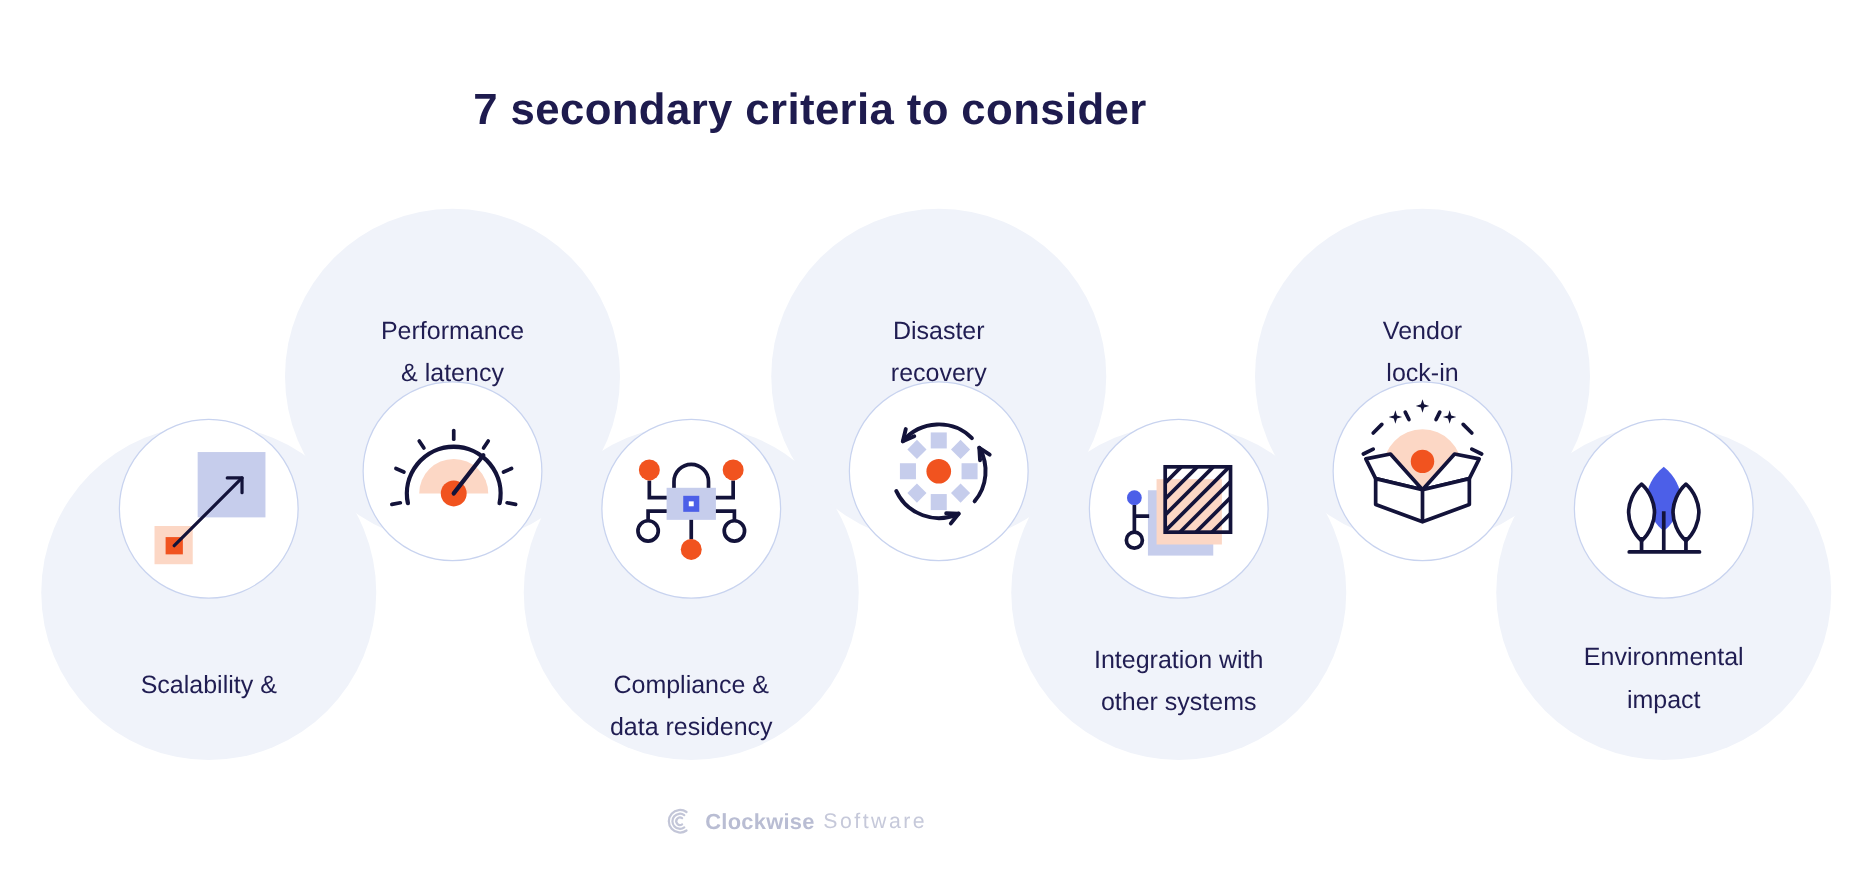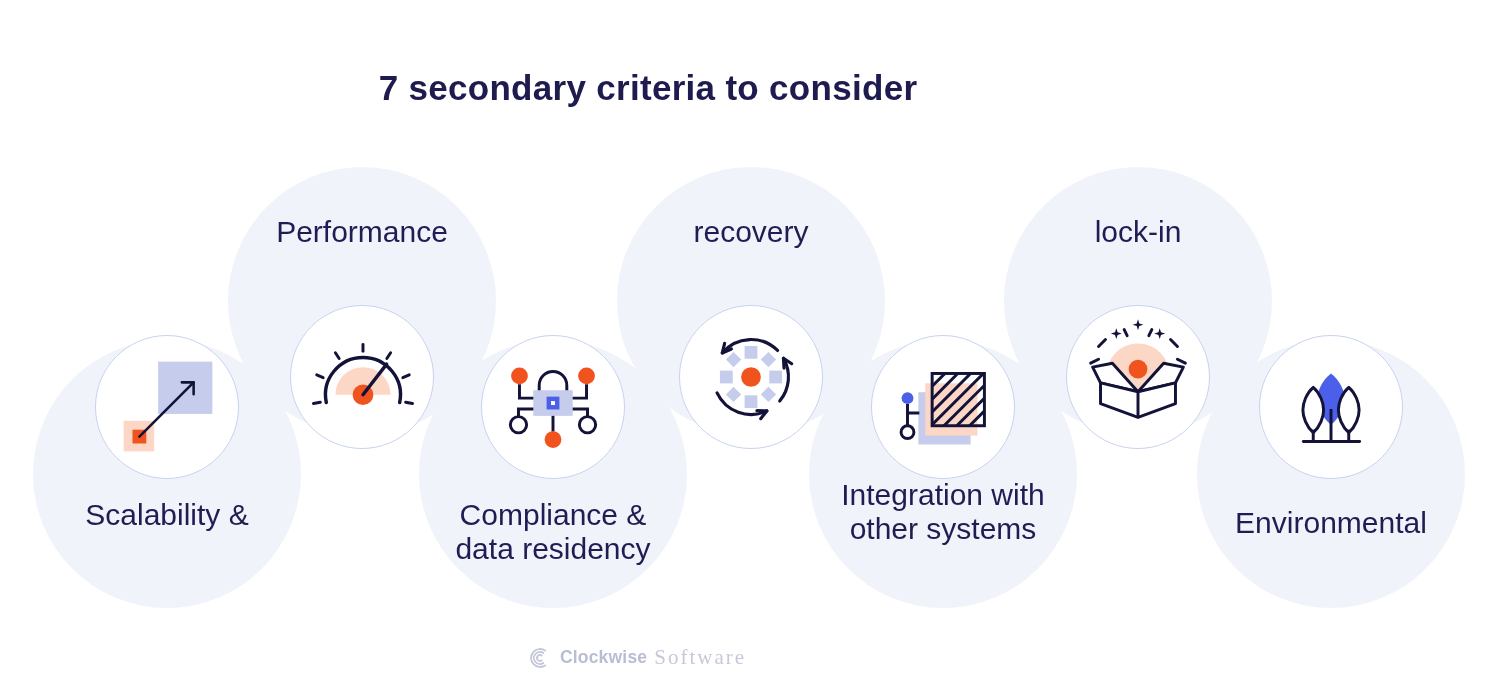--- a/index.html
+++ b/index.html
@@ -15,66 +15,70 @@
     position:absolute;width:268px;height:268px;border-radius:50%;
     background:#f0f3fa;
   }
   .icon-circle{
     position:absolute;width:142px;height:142px;border-radius:50%;
     background:#ffffff;border:1.5px solid #c8d3ef;
     display:flex;align-items:center;justify-content:center;z-index:3;
   }
   .item-label{
     position:absolute;width:300px;text-align:center;z-index:4;
-    font-size:30px;line-height:34px;color:#201d52;
+    font-size:20px;line-height:34px;color:#201d52;margin-top:33px;
   }
   .item-label span{display:block;}
   .footer{
     position:absolute;top:645px;left:0;width:1275px;
     display:flex;align-items:center;justify-content:center;gap:7px;
   }
   .brand-primary{font-size:17.5px;font-weight:bold;color:#b9bdd3;letter-spacing:.2px;}
-  .brand-secondary{font-size:21px;font-weight:normal;color:#c6c9da;letter-spacing:2px;font-family:Liberation Serif, serif;}
+  .brand-secondary{font-size:17px;font-weight:normal;color:#c6c9da;letter-spacing:2px;}
   svg{display:block;}
 </style>
 </head>
 <body>
 
 <div class="title">7 secondary criteria to consider</div>
 
 <div class="pale-circle" style="left:33px;top:340px"></div>
 <div class="pale-circle" style="left:228px;top:167px"></div>
 <div class="pale-circle" style="left:419px;top:340px"></div>
 <div class="pale-circle" style="left:617px;top:167px"></div>
 <div class="pale-circle" style="left:809px;top:340px"></div>
 <div class="pale-circle" style="left:1004px;top:167px"></div>
 <div class="pale-circle" style="left:1197px;top:340px"></div>
 
 <div class="item-label" style="left:17px;top:498px">
   <span>Scalability &amp;</span>
 </div>
 <div class="item-label" style="left:212px;top:215px">
   <span>Performance</span>
+    <span>&amp; latency</span>
 </div>
 <div class="item-label" style="left:403px;top:498px">
   <span>Compliance &amp;</span>
     <span>data residency</span>
 </div>
 <div class="item-label" style="left:601px;top:215px">
+  <span>Disaster</span>
     <span>recovery</span>
 </div>
 <div class="item-label" style="left:793px;top:478px">
   <span>Integration with</span>
     <span>other systems</span>
 </div>
 <div class="item-label" style="left:988px;top:215px">
+  <span>Vendor</span>
     <span>lock-in</span>
 </div>
-<div class="item-label" style="left:1181px;top:506px">
+<div class="item-label" style="left:1181px;top:476px">
   <span>Environmental</span>
+    <span>impact</span>
 </div>
 
 <div class="icon-circle" style="left:94.5px;top:334.5px">
   <svg width="144" height="144" viewBox="0 0 144 144">
     <rect x="63" y="26" width="55" height="53" fill="#c6cdec"></rect>
     <rect x="28" y="86" width="31" height="31" fill="#fcd7c5"></rect>
     <rect x="37" y="95" width="14" height="14" fill="#f1531f"></rect>
     <line x1="44" y1="102" x2="99" y2="47" stroke="#13133a" stroke-width="2.6" stroke-linecap="round"></line>
     <polyline points="87,47 99,47 99,59" fill="none" stroke="#13133a" stroke-width="2.6" stroke-linecap="round" stroke-linejoin="round"></polyline>
   </svg>

